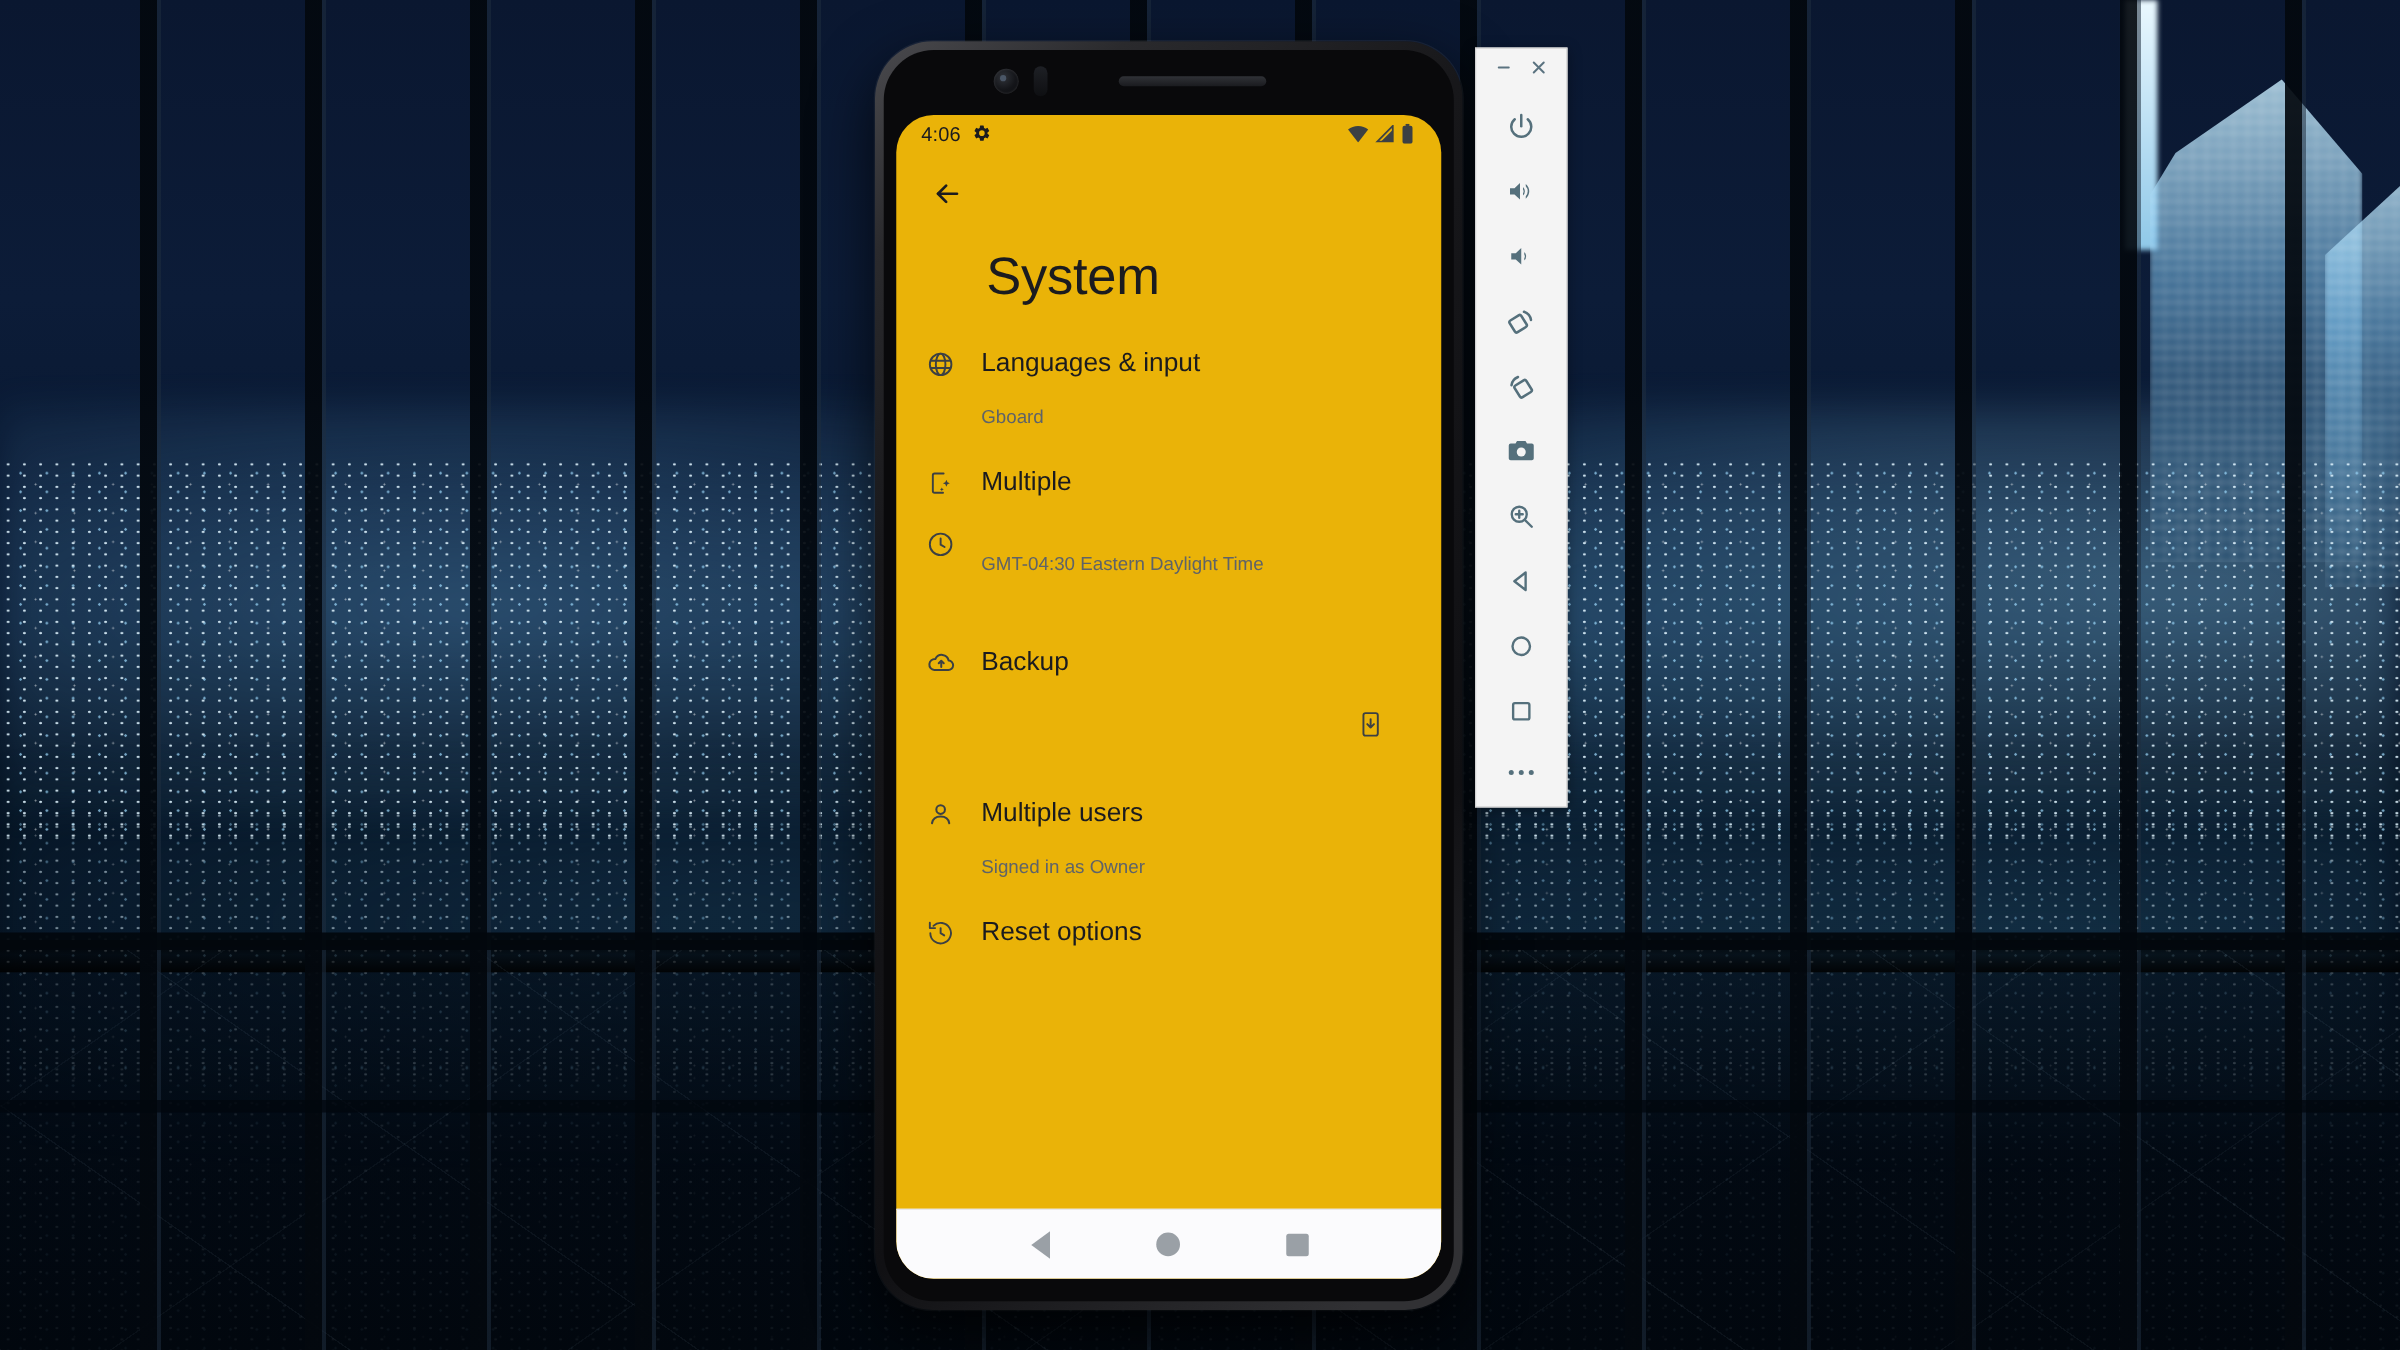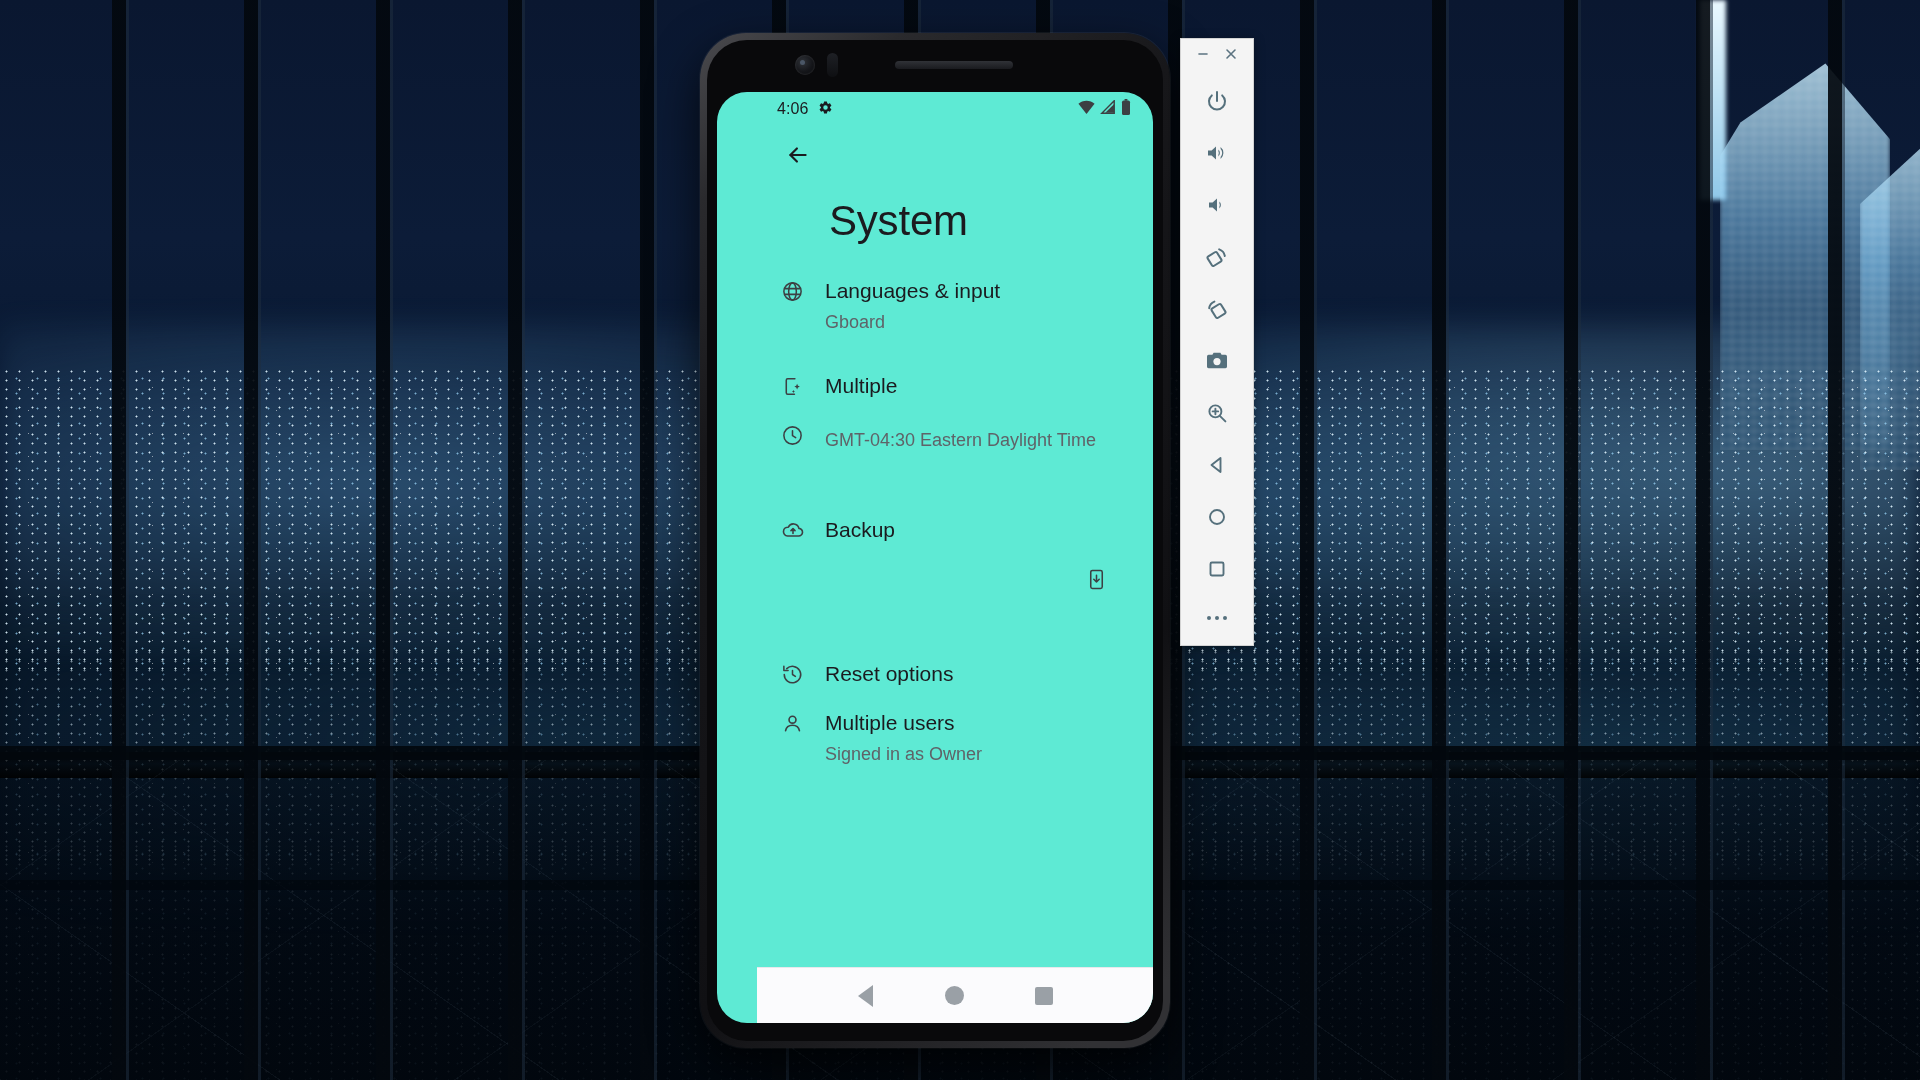--- a/index.html
+++ b/index.html
@@ -135,24 +135,24 @@
   .earpiece{
     position:absolute; left:188px; top:21px;
     width:118px;height:8px;border-radius:4px;
     background:linear-gradient(180deg,#303237,#1a1b1f);
   }
 
   
   #screen{
     position:absolute;
     left:10px; right:10px; top:52px; bottom:18px;
-    background:#5eead4;
+    background:#eab308;
     border-radius:30px;
     overflow:hidden;
-    display:flex; flex-direction:column;padding-left:40px;
+    display:flex; flex-direction:column;
   }
 
   
   #statusbar{
     height:34px; flex:0 0 34px;
     display:flex; align-items:center; justify-content:space-between;
     padding:0 22px 0 20px;
     color:#1b1b1f;
   }
   #status-left{ display:flex; align-items:center; gap:9px; }
@@ -181,21 +181,21 @@
     justify-content:flex-end;
   }
   .row-icon{
     width:44px; flex:0 0 44px;
     display:flex; align-items:center; justify-content:flex-start;
     padding-top:2px;
     color:#3c4043;
   }
   .row-text{ flex:1 1 auto; padding-top:0px; }
   .row-title{ font-size:21px; color:#1b1b1f; line-height:26px; font-weight:400; }
-  .row-sub{ font-size:18px; color:#5f6368; line-height:20px; margin-top:8px; }
+  .row-sub{ font-size:15px; color:#5f6368; line-height:20px; margin-top:20px; }
   .row.has-sub{ min-height:72px; }
 
   
   #navbar{
     height:56px; flex:0 0 56px;
     background:#fbfbfd;
     display:flex; align-items:center; justify-content:space-around;
     padding:0 64px;
     border-top:1px solid #e8e8ec;
   }
@@ -371,46 +371,46 @@
 
         <div class="row has-sub">
           <div class="row-icon">
             <svg width="23" height="23" viewBox="0 0 24 24" fill="none" stroke="#3c4043" stroke-width="1.6" stroke-linecap="round" stroke-linejoin="round">
               <rect x="6" y="2.6" width="12" height="18.8" rx="1.8"></rect>
               <path d="M12 7.6v7M9.2 11.8L12 14.6l2.8-2.8"></path>
             </svg>
           </div>
         </div>
 
+        <div class="row has-sub">
+          <div class="row-icon">
+            <svg width="23" height="23" viewBox="0 0 24 24" fill="none" stroke="#3c4043" stroke-width="1.7" stroke-linecap="round">
+              <circle cx="12" cy="8" r="3.6"></circle>
+              <path d="M4.8 19.4c.6-3.6 3.6-5.6 7.2-5.6s6.6 2 7.2 5.6"></path>
+            </svg>
+          </div>
+          <div class="row-text">
+            <div class="row-title">Multiple users</div>
+            <div class="row-sub">Signed in as Owner</div>
+          </div>
+        </div>
+
         <div class="row" style="min-height:72px;align-items:center;">
           <div class="row-icon" style="padding-top:0;">
             <svg width="23" height="23" viewBox="0 0 24 24" fill="none" stroke="#3c4043" stroke-width="1.6" stroke-linecap="round" stroke-linejoin="round">
               <path d="M3.4 12a8.6 8.6 0 1 0 2.6-6.1"></path>
               <path d="M3 3.4v4.4h4.4"></path>
               <path d="M12 7.8V12l3 1.9"></path>
             </svg>
           </div>
           <div class="row-text">
             <div class="row-title">Reset options</div>
           </div>
         </div>
 
-        <div class="row has-sub">
-          <div class="row-icon">
-            <svg width="23" height="23" viewBox="0 0 24 24" fill="none" stroke="#3c4043" stroke-width="1.7" stroke-linecap="round">
-              <circle cx="12" cy="8" r="3.6"></circle>
-              <path d="M4.8 19.4c.6-3.6 3.6-5.6 7.2-5.6s6.6 2 7.2 5.6"></path>
-            </svg>
-          </div>
-          <div class="row-text">
-            <div class="row-title">Multiple users</div>
-            <div class="row-sub">Signed in as Owner</div>
-          </div>
-        </div>
-
       </div>
 
       <div id="navbar">
         <div class="nav-btn">
             <div class="nav-tri"></div>
           </div>
         <div class="nav-btn">
             <div class="nav-circle"></div>
           </div>
         <div class="nav-btn">

